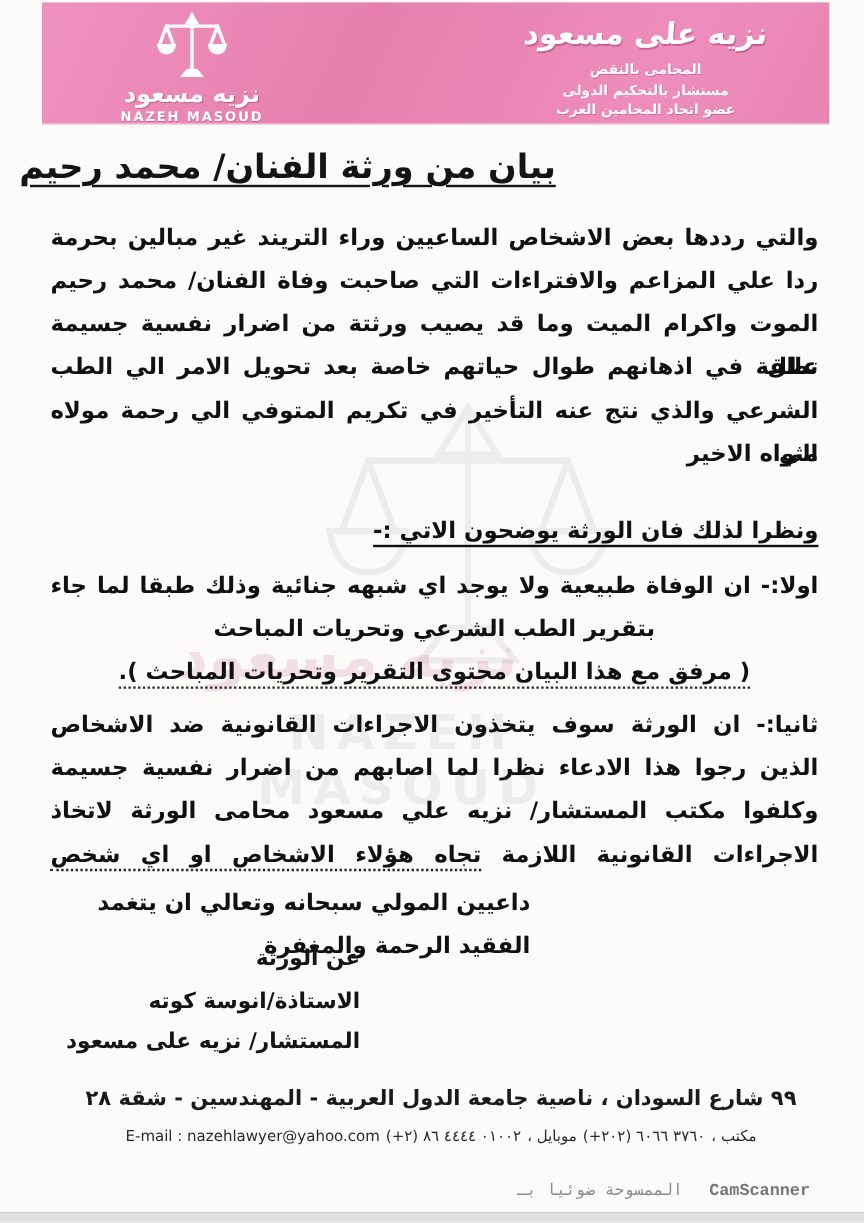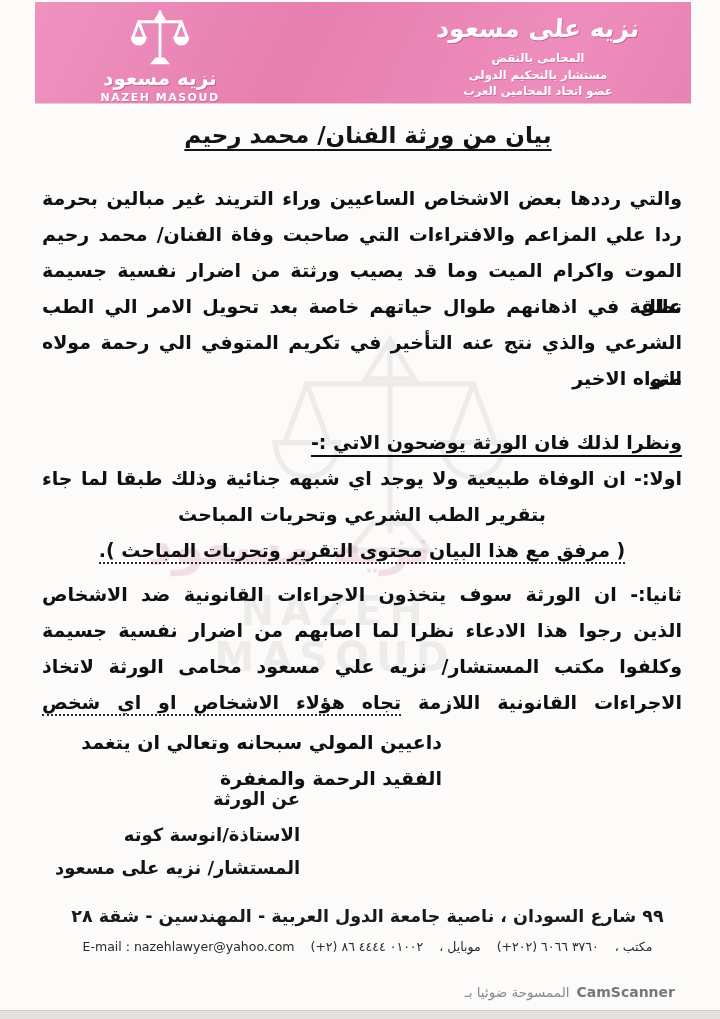--- a/index.html
+++ b/index.html
@@ -22,45 +22,45 @@
   .hdr-left svg{display:block;margin:0 auto;}
   .logo-ar{font-size:20px;font-weight:bold;margin-top:-2px;text-shadow:1px 1px 0 rgba(150,40,95,.4);}
   .logo-en{font-size:11px;font-weight:bold;letter-spacing:1.5px;margin-top:1px;text-shadow:.5px .5px 0 rgba(150,40,95,.35);}
   
   .wm-scales{position:absolute;left:235px;top:330px;opacity:.09;z-index:0;}
   .wm-ar{position:absolute;left:120px;top:518px;width:340px;text-align:center;font-size:50px;font-weight:bold;
          color:#c succeeded;color:#c96f9e;opacity:.20;z-index:0;direction:rtl;transform:skewX(-3deg);}
   .wm-en{position:absolute;left:125px;top:588px;width:420px;text-align:center;font-size:40px;font-weight:bold;
          letter-spacing:7px;color:#8f8a8c;opacity:.12;z-index:0;}
   
-  .doc-title{position:absolute;left:16px;right:0;top:122px;text-align:center;direction:rtl;font-size:23px;font-weight:bold;z-index:1;}
+  .doc-title{position:absolute;left:16px;right:0;top:122px;text-align:left;direction:rtl;font-size:28px;font-weight:bold;z-index:1;}
   .doc-title span{text-decoration:underline;text-decoration-thickness:1.6px;text-underline-offset:6px;}
   .body-text{position:absolute;left:42px;right:38px;top:180px;direction:rtl;font-size:19px;font-weight:bold;color:#101010;z-index:1;}
   .ln{line-height:36px;height:36px;}
   .jl{text-align:justify;text-align-last:justify;}
   .rl{text-align:right;}
   .cl{text-align:center;}
   .heading{margin-top:28px;}
   .heading span{text-decoration:underline;text-decoration-thickness:1.6px;text-underline-offset:6px;}
-  .mt10{}
+  .mt10{margin-top:10px;}
   .mt8{margin-top:8px;}
   .mt4{margin-top:4px;}
   .dotted{border-bottom:2.5px dotted #2b2b2b;padding-bottom:1px;}
   .indent-r230{padding-right:228px;}
   .indent-r240{padding-right:240px;}
   
   .sig{position:absolute;left:55px;top:788px;direction:rtl;text-align:right;font-size:18px;font-weight:bold;z-index:1;}
   .sig .s1{margin-bottom:15px;}
   .sig .s2{margin-bottom:12px;}
   
   .f-addr{position:absolute;left:45px;right:30px;top:906px;text-align:center;direction:rtl;font-size:17.5px;font-weight:bold;color:#1a1a1a;z-index:1;}
-  .f-line2{position:absolute;left:45px;right:30px;top:939px;display:flex;direction:ltr;justify-content:center;align-items:baseline;gap:16px;font-size:12.5px;color:#2a2a2a;z-index:1;}
+  .f-line2{position:absolute;left:45px;right:30px;top:939px;display:flex;direction:ltr;justify-content:center;align-items:baseline;gap:5px;font-size:12.5px;color:#2a2a2a;z-index:1;}
   .f-line2 .num{letter-spacing:1px;}
   
-  .camscan{position:absolute;right:45px;top:984px;display:flex;direction:ltr;gap:7px;align-items:baseline;color:#8b8b8b;font-size:13.5px;z-index:1;}
+  .camscan{position:absolute;right:45px;top:984px;display:flex;direction:ltr;gap:22px;align-items:baseline;color:#8b8b8b;font-size:13.5px;z-index:1;font-family:Liberation Mono, monospace;}
   .camscan .brand{color:#777;font-weight:bold;font-size:14px;}
   .bottom-strip{position:absolute;left:0;right:0;bottom:0;height:8px;background:#e3e2df;border-top:1px solid #cfcecb;}
 </style>
 </head>
 <body>
 
 <div class="pink-band">
   <div class="hdr-right">
     <div class="hdr-name">نزيه على مسعود</div>
     <div class="hdr-subs">

